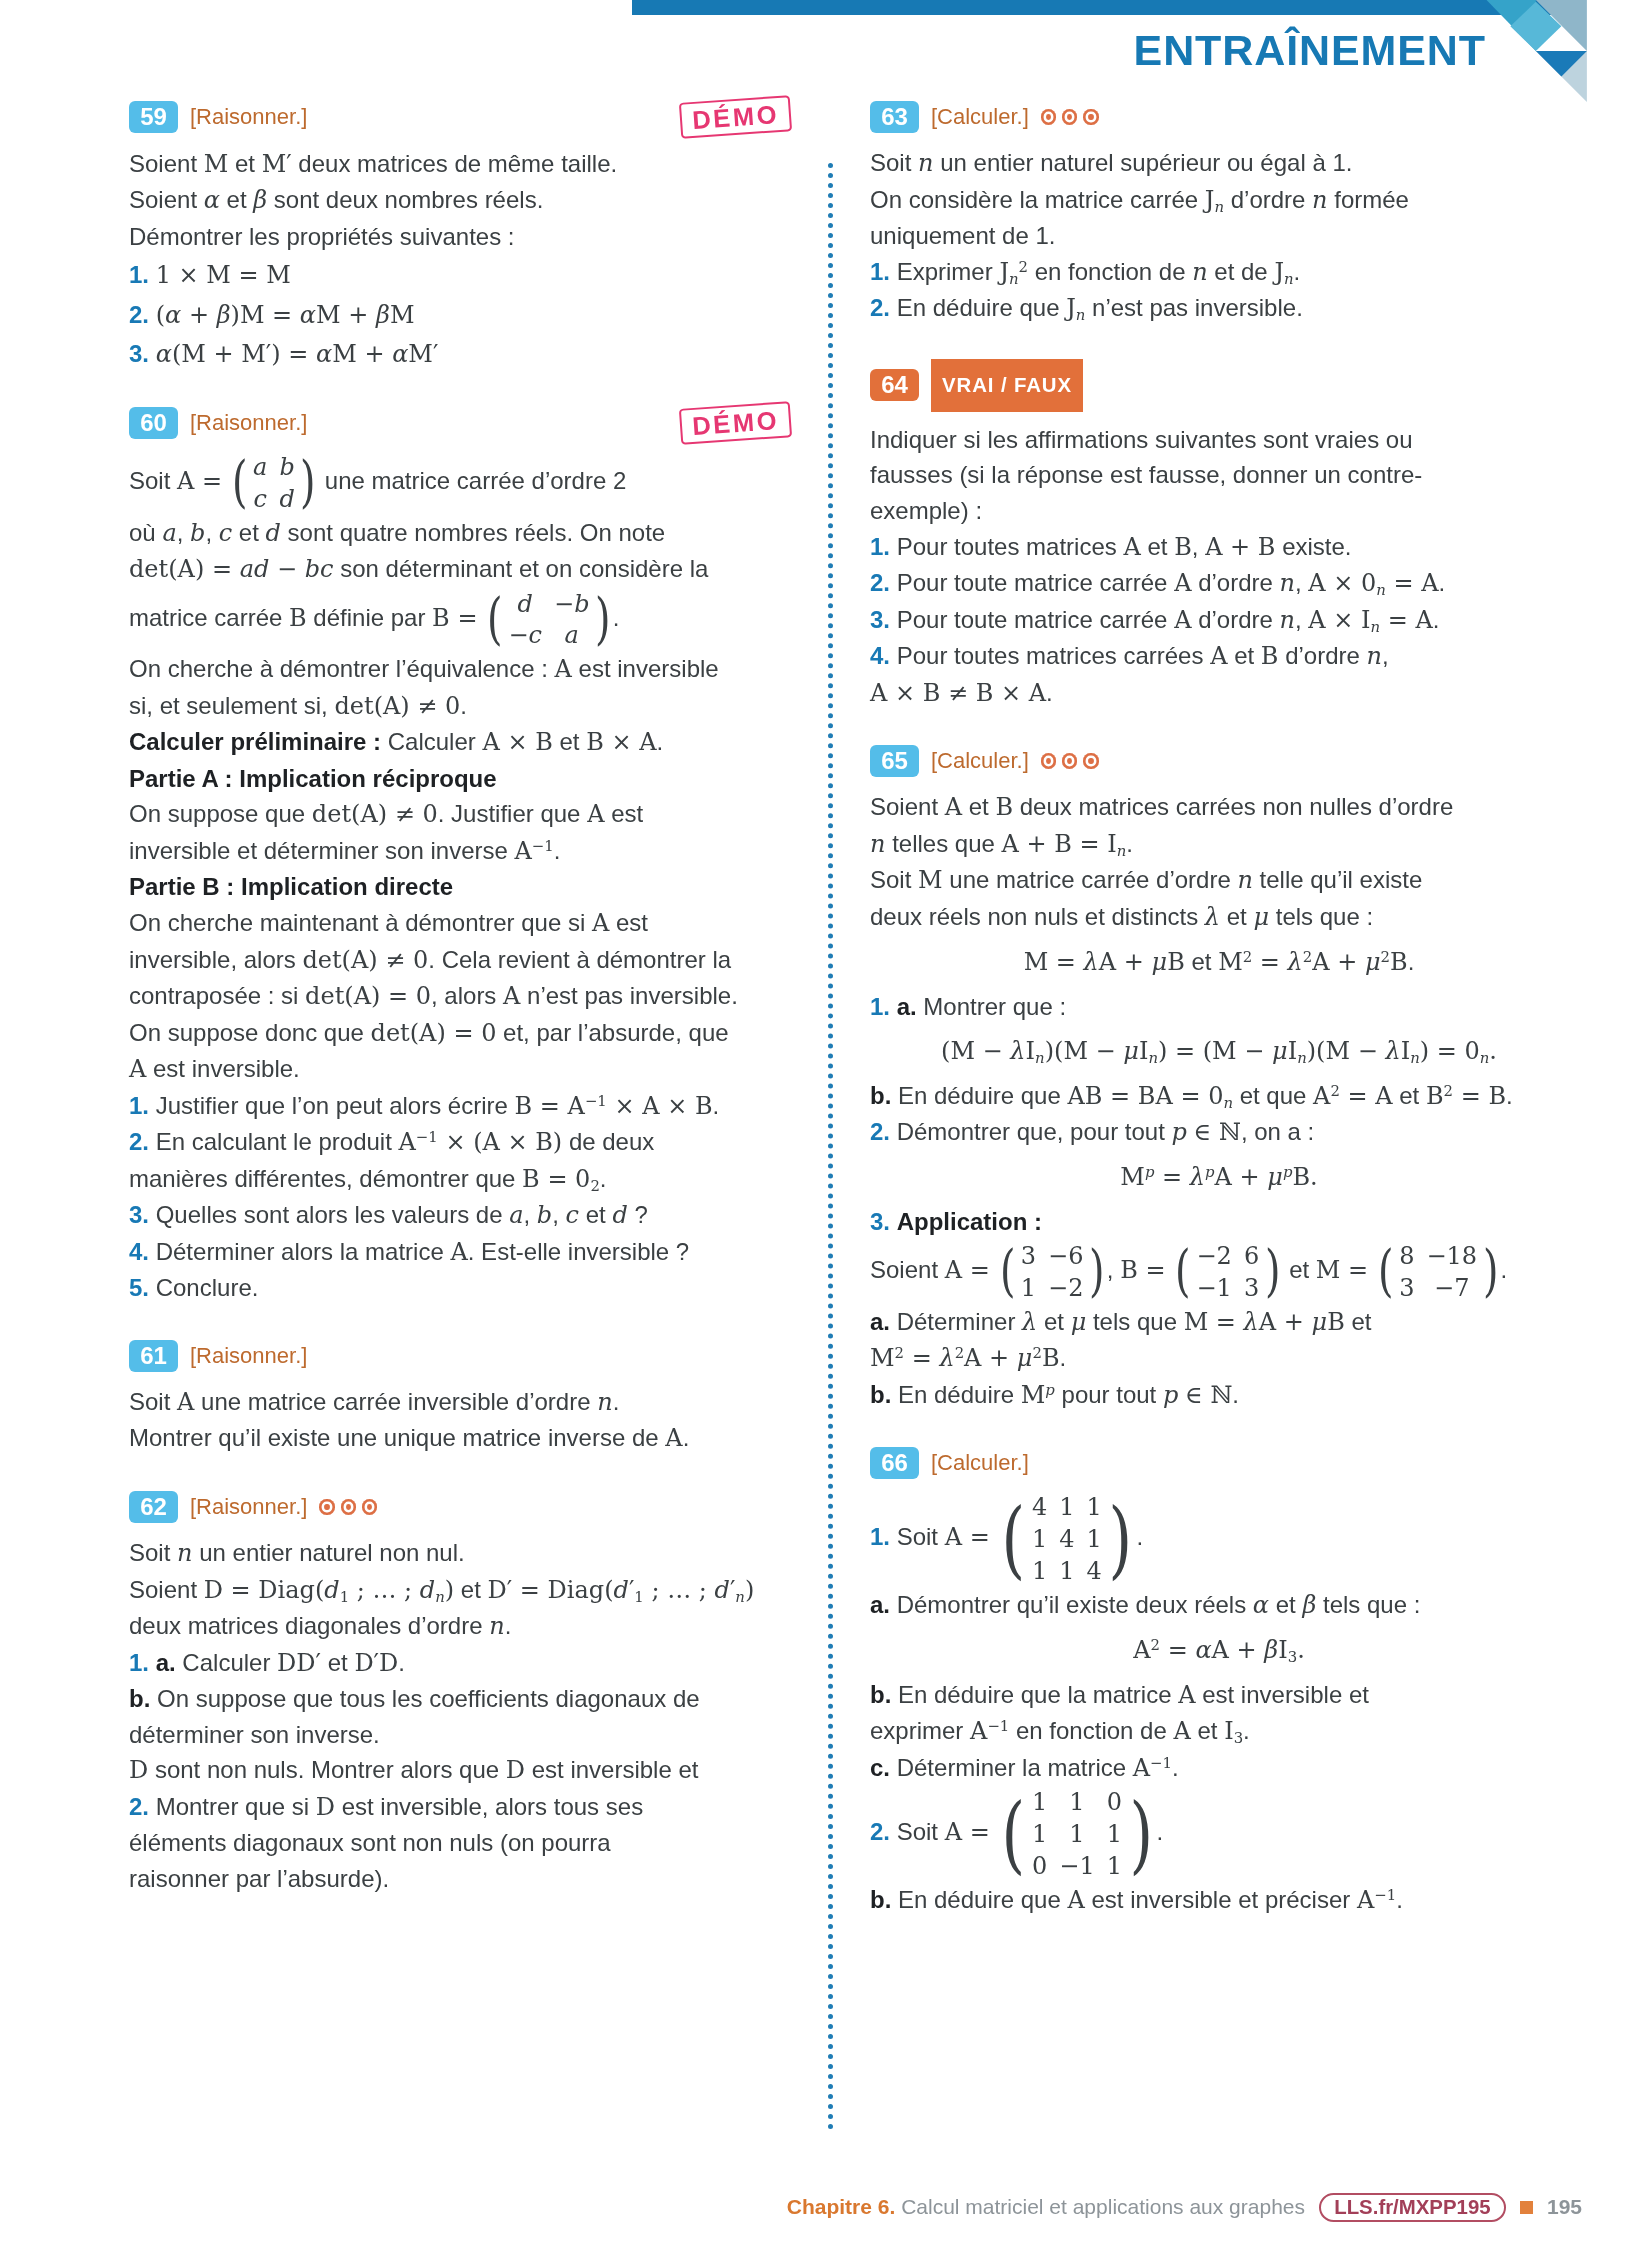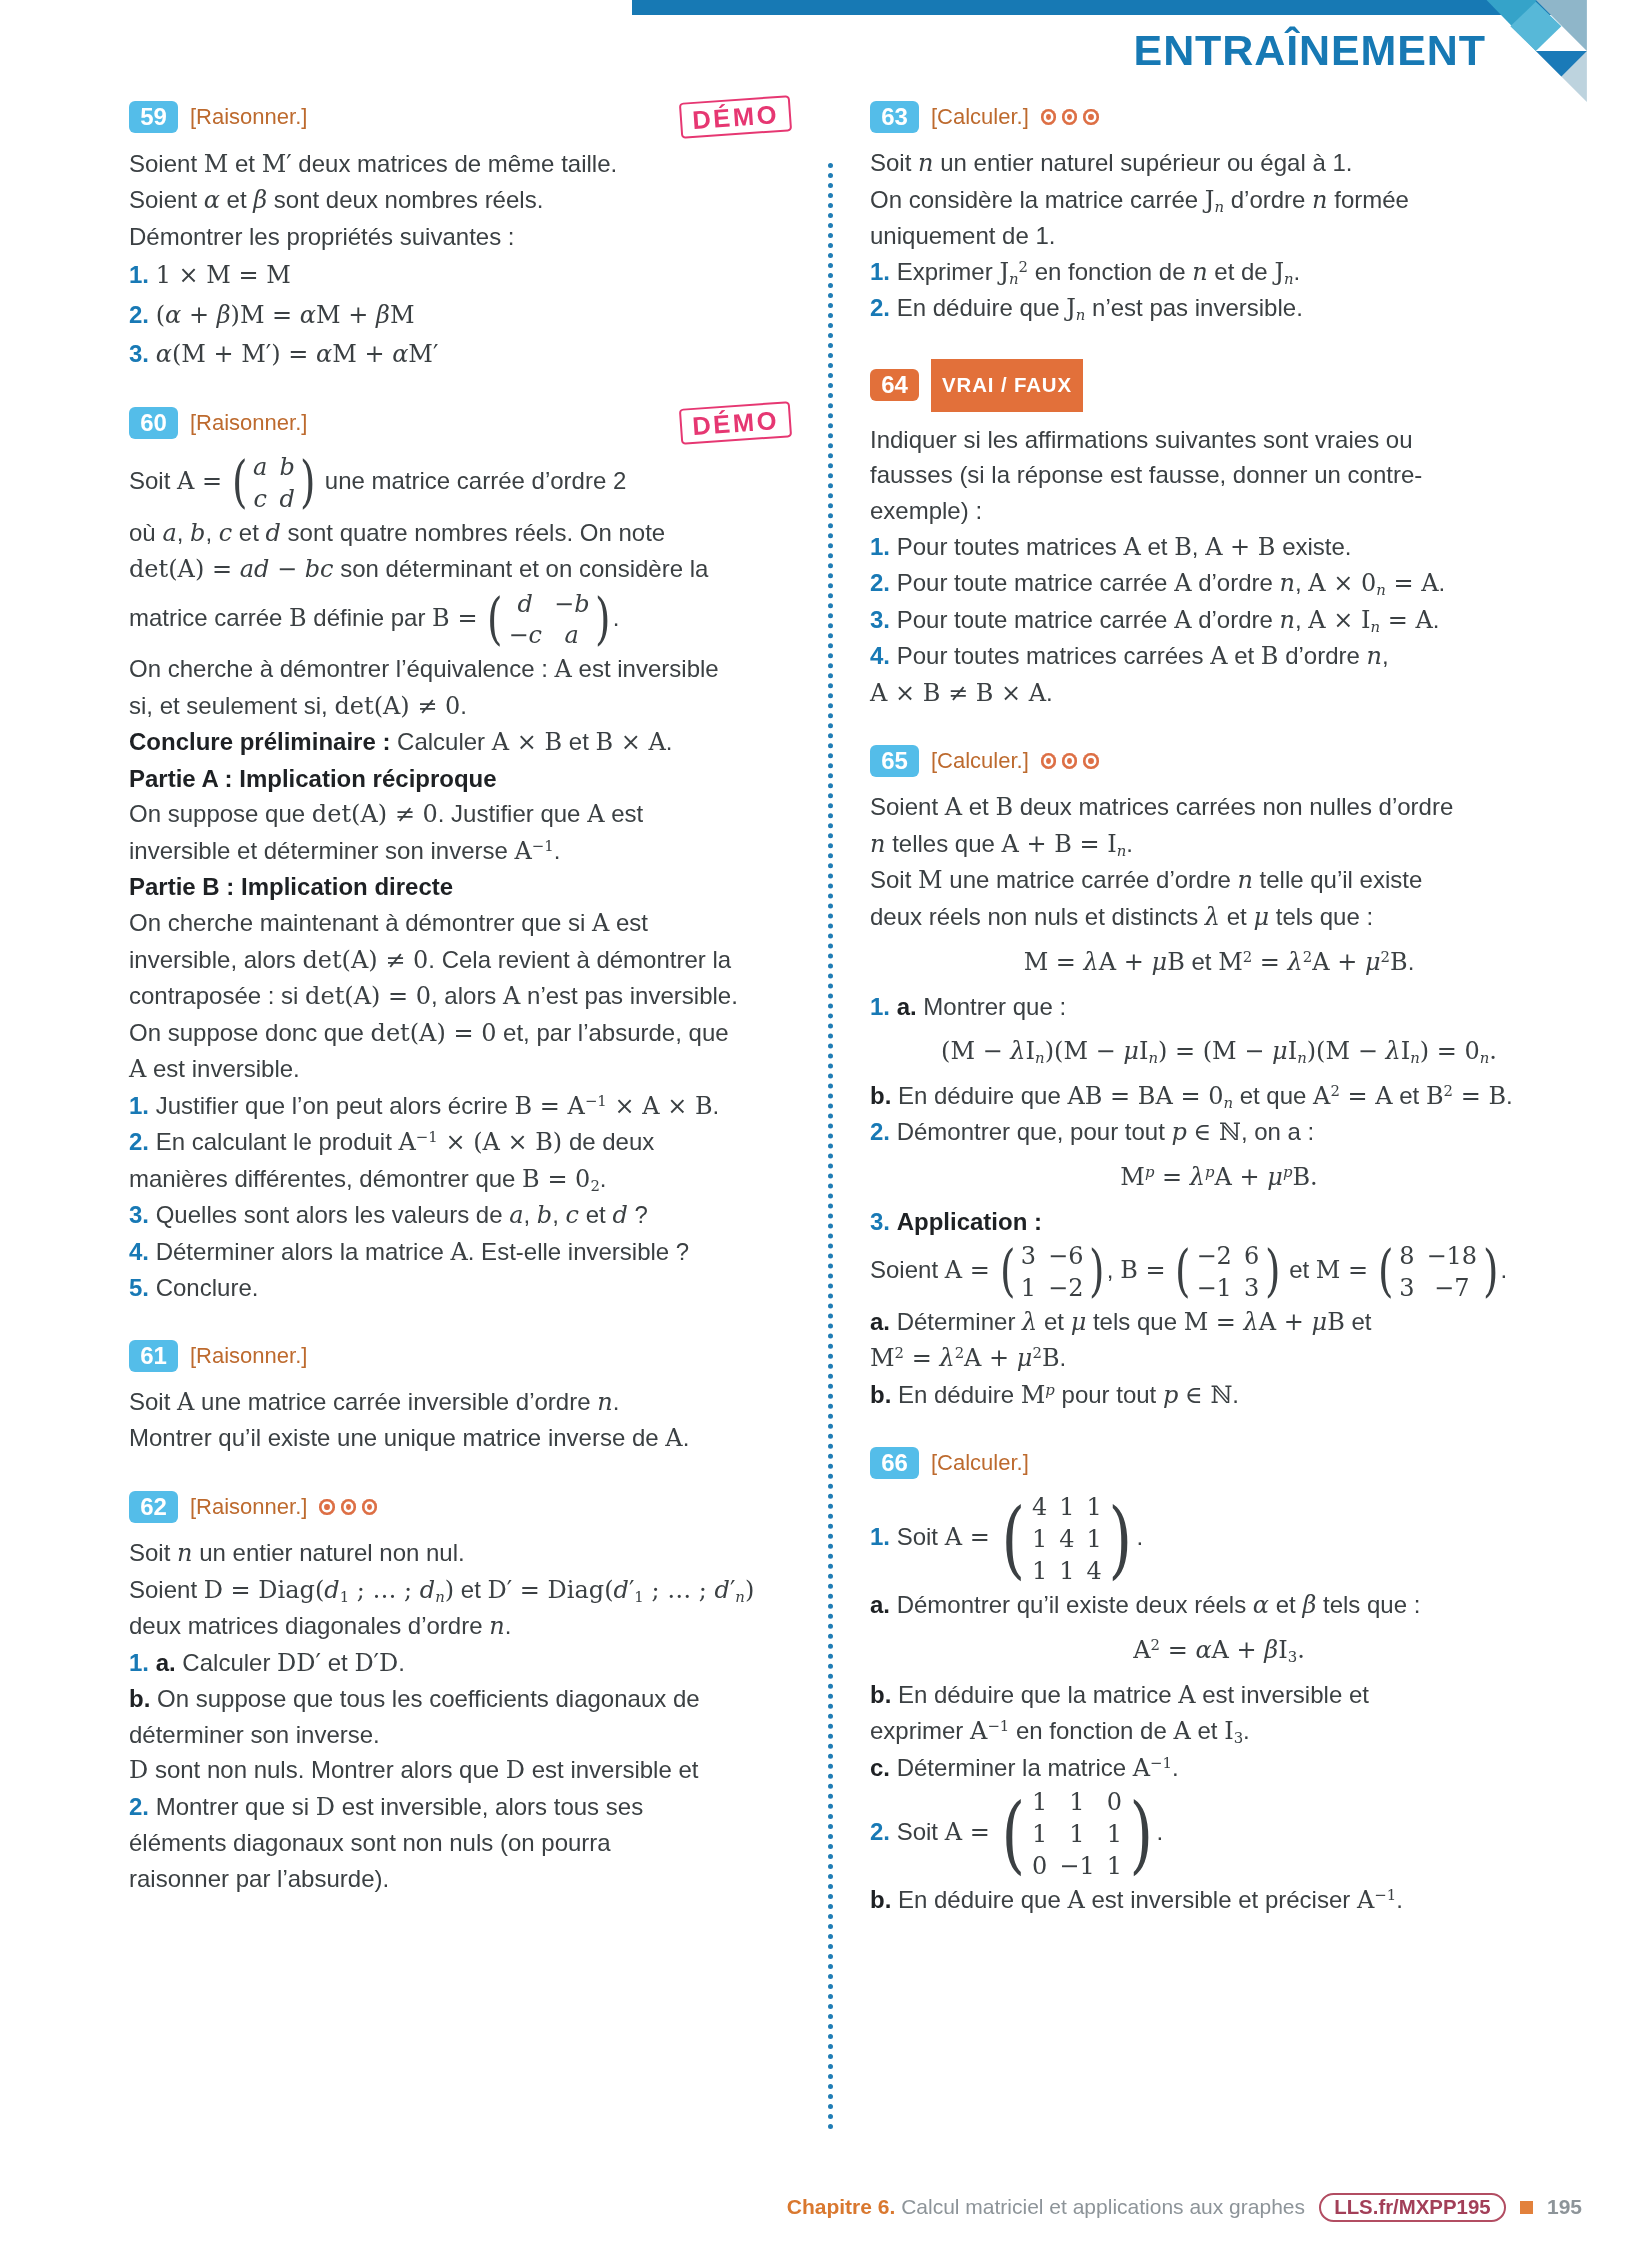--- a/index.html
+++ b/index.html
@@ -144,21 +144,21 @@
                   <q-c>−<v>b</v></q-c>
                 </q-r>
                 <q-r>
                   <q-c>−<v>c</v></q-c>
                   <q-c><v>a</v></q-c>
                 </q-r>
               </q-rows>
             </q-m>.</p>
           <p>On cherche à démontrer l’équivalence : <m>A</m> est inversible</p>
           <p>si, et seulement si, <m>det(A) ≠ 0</m>.</p>
-          <p><b>Conclure préliminaire :</b> Calculer <m>A × B</m> et <m>B × A</m>.</p>
+          <p><b>Calculer préliminaire :</b> Calculer <m>A × B</m> et <m>B × A</m>.</p>
           <p><b>Partie A : Implication réciproque</b></p>
           <p>On suppose que <m>det(A) ≠ 0</m>. Justifier que <m>A</m> est</p>
           <p>inversible et déterminer son inverse <m>A<sup>−1</sup></m>.</p>
           <p><b>Partie B : Implication directe</b></p>
           <p>On cherche maintenant à démontrer que si <m>A</m> est</p>
           <p>inversible, alors <m>det(A) ≠ 0</m>. Cela revient à démontrer la</p>
           <p>contraposée : si <m>det(A) = 0</m>, alors <m>A</m> n’est pas inversible.</p>
           <p>On suppose donc que <m>det(A) = 0</m> et, par l’absurde, que</p>
           <p><m>A</m> est inversible.</p>
           <p><bn>1.</bn> Justifier que l’on peut alors écrire <m>B = A<sup>−1</sup> × A × B</m>.</p>

